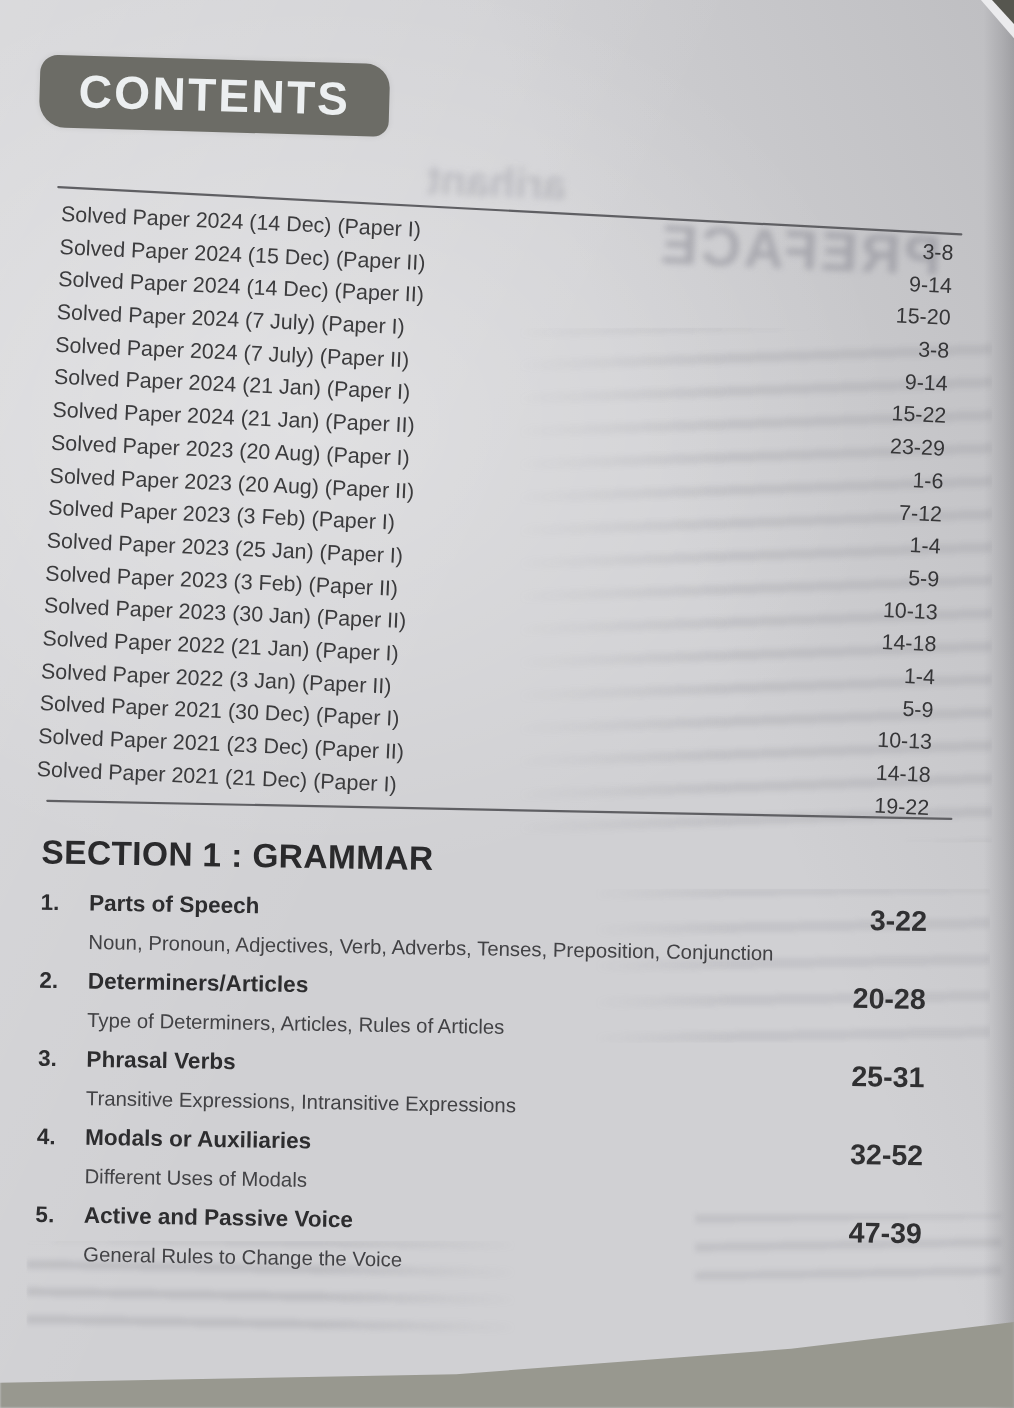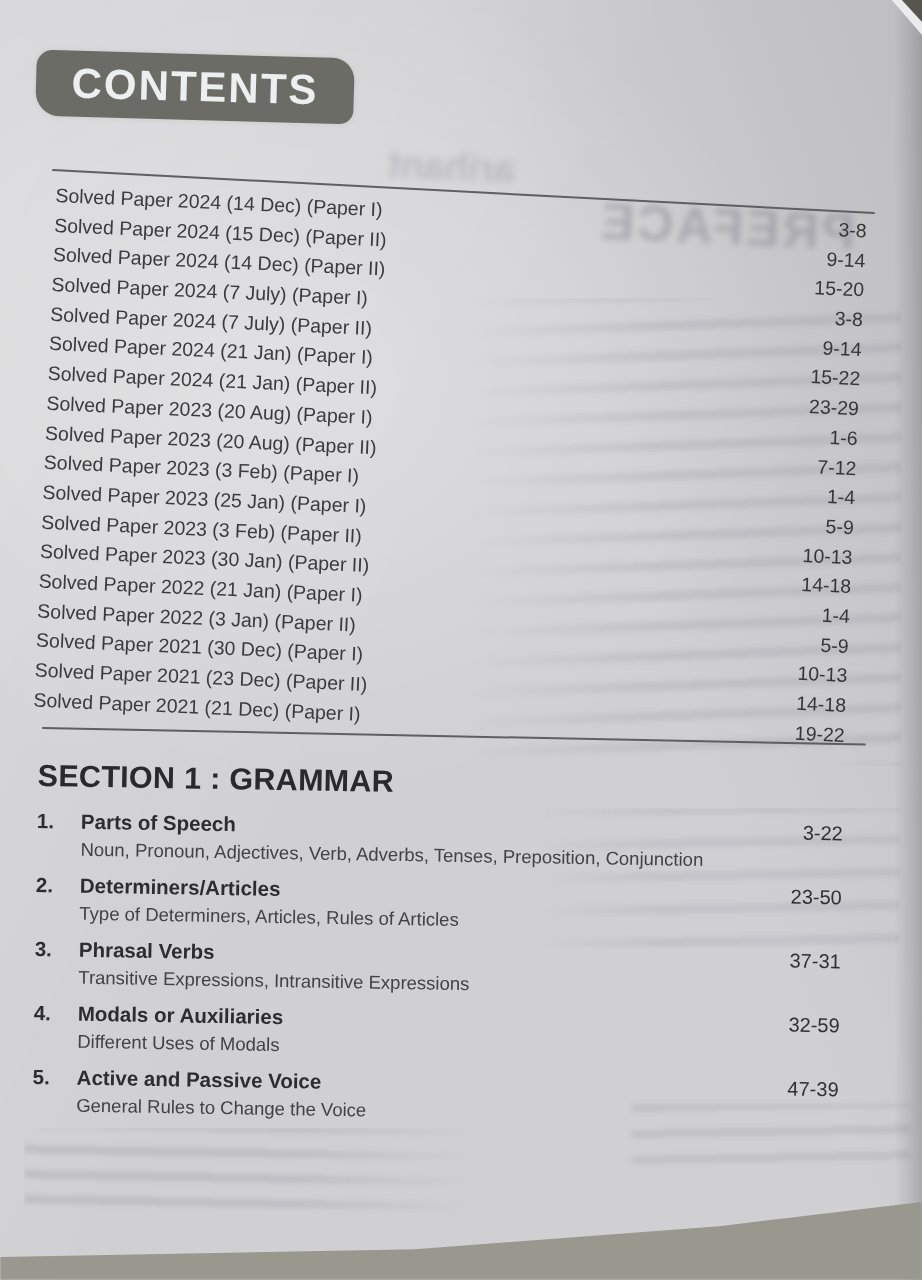--- a/index.html
+++ b/index.html
@@ -66,21 +66,21 @@
   .toc-row{display:flex;justify-content:space-between;align-items:baseline;height:29.7px;}
   .toc-label{font-size:19.5px;color:#3b3b3d;}
   .toc-pages{font-size:19.5px;color:#363638;}
   .section-block{position:absolute;left:38px;top:758px;width:806px;
     transform:rotate(0.95deg);transform-origin:top left;}
   .section-heading{font-size:30.5px;font-weight:700;color:var(--ink-bold,#2a2a2c);
     letter-spacing:.3px;margin:0 0 16px 0;}
   .sec-item{display:grid;grid-template-columns:44px 1fr auto;margin-bottom:13px;}
   .sec-num{font-size:20.5px;font-weight:700;color:#2d2d2f;}
   .sec-title{font-size:20.5px;font-weight:700;color:#2d2d2f;}
-  .sec-pages{font-size:20px;font-weight:400;color:#303032;justify-self:end;}
+  .sec-pages{font-size:26px;font-weight:700;color:#303032;justify-self:end;}
   .sec-topics{grid-column:2 / 4;font-size:18.5px;color:#424245;margin-top:5px;}
 </style>
 </head>
 <body>
 
 <div class="photo" style="--paper: #d0d0d3; --banner-bg: #6c6c66; --banner-text: #eceff0; --ink: #3b3b3d; --ink-bold: #2a2a2c; --desk: #98988f;">
 
   <div class="bleed bleed-logo">
     <span class="bleed-text">arihant</span>
   </div>
@@ -198,35 +198,35 @@
   <div class="sec-item">
     <span class="sec-num">1.</span>
     <span class="sec-title">Parts of Speech</span>
     <span class="sec-pages">3-22</span>
     <span class="sec-topics">Noun, Pronoun, Adjectives, Verb, Adverbs, Tenses, Preposition, Conjunction</span>
   </div>
 
   <div class="sec-item">
     <span class="sec-num">2.</span>
     <span class="sec-title">Determiners/Articles</span>
-    <span class="sec-pages">23-50</span>
+    <span class="sec-pages">20-28</span>
     <span class="sec-topics">Type of Determiners, Articles, Rules of Articles</span>
   </div>
 
   <div class="sec-item">
     <span class="sec-num">3.</span>
     <span class="sec-title">Phrasal Verbs</span>
-    <span class="sec-pages">37-31</span>
+    <span class="sec-pages">25-31</span>
     <span class="sec-topics">Transitive Expressions, Intransitive Expressions</span>
   </div>
 
   <div class="sec-item">
     <span class="sec-num">4.</span>
     <span class="sec-title">Modals or Auxiliaries</span>
-    <span class="sec-pages">32-59</span>
+    <span class="sec-pages">32-52</span>
     <span class="sec-topics">Different Uses of Modals</span>
   </div>
 
   <div class="sec-item">
     <span class="sec-num">5.</span>
     <span class="sec-title">Active and Passive Voice</span>
     <span class="sec-pages">47-39</span>
     <span class="sec-topics">General Rules to Change the Voice</span>
   </div>
 </div>

